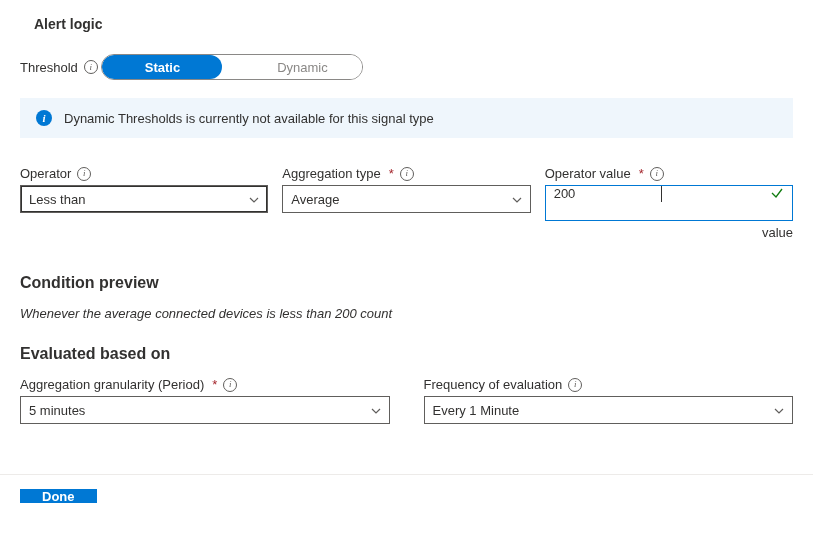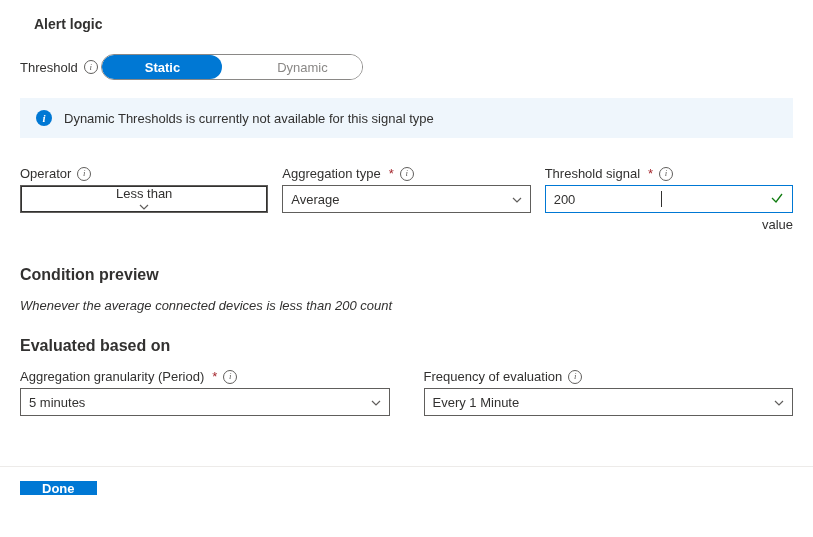--- a/index.html
+++ b/index.html
@@ -102,30 +102,30 @@
   .dropdown {
     border: 1px solid #605e5c;
     height: 28px;
     display: flex;
     align-items: center;
     justify-content: space-between;
     padding: 0 8px;
     background: #fff;
     cursor: pointer;
   }
-  .dropdown.focused { border-color: #605e5c; box-shadow: inset 0 0 0 1px rgba(96,94,92,0.15); outline: 1px solid #323130; outline-offset: -2px; flex-direction: column;}
+  .dropdown.focused { border-color: #605e5c; box-shadow: inset 0 0 0 1px rgba(96,94,92,0.15); outline: 1px solid #323130; outline-offset: -2px;}
   .dropdown .chev {
     font-size: 10px;
     color: #605e5c;
   }
   .text-input {
     border: 1px solid #0078d4;
-    height: 28px;
-    display: flex;
-    align-items: center;
+    height: 36px;
+    display: flex;
+    align-items: flex-start;
     padding: 0 8px;
     background: #fff;
     position: relative;
   }
   .text-input .val {
     flex: 1;
     border: none;
     outline: none;
     font: inherit;
     padding: 0;
@@ -226,21 +226,21 @@
       <span class="chev">
         <svg width="10" height="6" viewBox="0 0 10 6">
             <path d="M1 1 L5 5 L9 1" stroke="#605e5c" stroke-width="1.2" fill="none"></path>
           </svg>
       </span>
     </div>
   </div>
 
   <div class="col">
     <div class="field-label">
-      <span>Threshold signal</span>
+      <span>Operator value</span>
       <span class="req">*</span>
       <span class="info-icon">i</span>
     </div>
     <div class="text-input">
       <span class="val">200</span>
       <span class="caret"></span>
       <span style="flex:1"></span>
       <span class="check">
         <svg width="14" height="14" viewBox="0 0 14 14">
             <path d="M2 7 L6 11 L12 3" stroke="#107c10" stroke-width="1.3" fill="none"></path>

